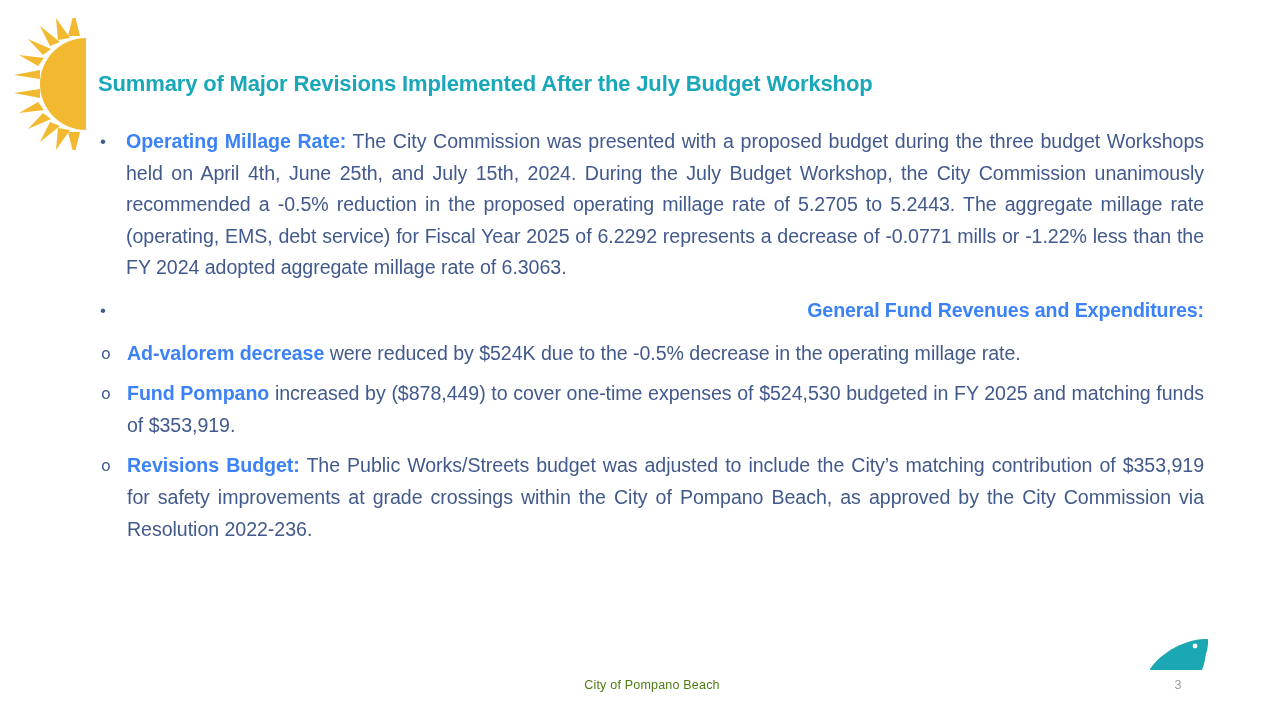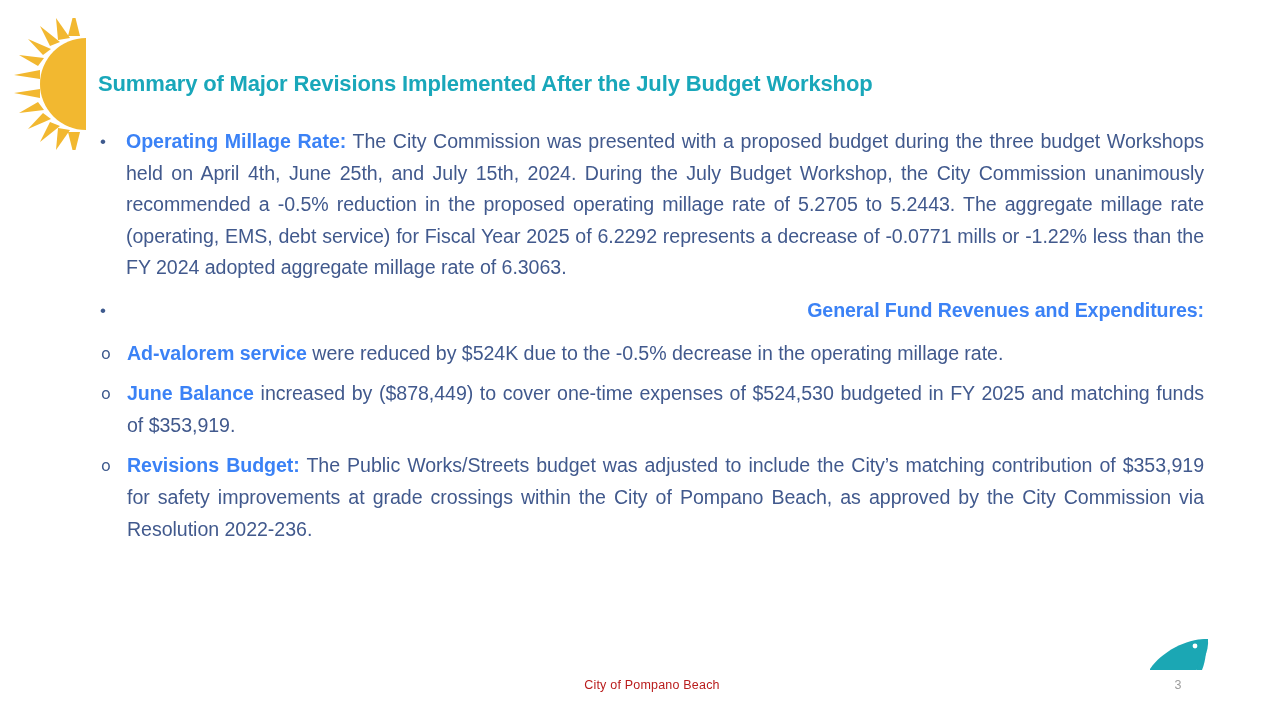--- a/index.html
+++ b/index.html
@@ -100,21 +100,21 @@
   
 
   
   .footer-text {
     position: absolute;
     left: 0;
     right: 0;
     top: 678px;
     text-align: center;
     font-size: 12.5px;
-    color: #b91c1c;
+    color: #4d7c0f;
     letter-spacing: 0.2px;
     padding-left: 24px;
   }
   .fish-logo {
     position: absolute;
     left: 1148px;
     top: 637px;
     width: 62px;
     height: 36px;
   }
@@ -165,26 +165,26 @@
       <div class="para"><span class="lead">Operating Millage Rate:</span><span> The City Commission was presented with a proposed budget during the three budget Workshops held on April 4th, June 25th, and July 15th, 2024. During the July Budget Workshop, the City Commission unanimously recommended a -0.5% reduction in the proposed operating millage rate of 5.2705 to 5.2443. The aggregate millage rate (operating, EMS, debt service) for Fiscal Year 2025 of 6.2292 represents a decrease of -0.0771 mills or -1.22% less than the FY 2024 adopted aggregate millage rate of 6.3063.</span></div>
     </div>
 
     <div class="bullet-block">
       <span class="marker dot">•</span>
       <div class="para heading-only"><span class="lead">General Fund Revenues and Expenditures:</span><span></span></div>
     </div>
 
     <div class="bullet-block sub">
       <span class="marker circle">o</span>
-      <div class="para"><span class="lead">Ad-valorem service</span><span> were reduced by $524K due to the -0.5% decrease in the operating millage rate.</span></div>
+      <div class="para"><span class="lead">Ad-valorem decrease</span><span> were reduced by $524K due to the -0.5% decrease in the operating millage rate.</span></div>
     </div>
 
     <div class="bullet-block sub">
       <span class="marker circle">o</span>
-      <div class="para"><span class="lead">June Balance</span><span> increased by ($878,449) to cover one-time expenses of $524,530 budgeted in FY 2025 and matching funds of $353,919.</span></div>
+      <div class="para"><span class="lead">Fund Pompano</span><span> increased by ($878,449) to cover one-time expenses of $524,530 budgeted in FY 2025 and matching funds of $353,919.</span></div>
     </div>
 
     <div class="bullet-block sub">
       <span class="marker circle">o</span>
       <div class="para"><span class="lead">Revisions Budget:</span><span> The Public Works/Streets budget was adjusted to include the City’s matching contribution of $353,919 for safety improvements at grade crossings within the City of Pompano Beach, as approved by the City Commission via Resolution 2022-236.</span></div>
     </div>
 
   </div>
 
   <div class="footer-text">City of Pompano Beach</div>

